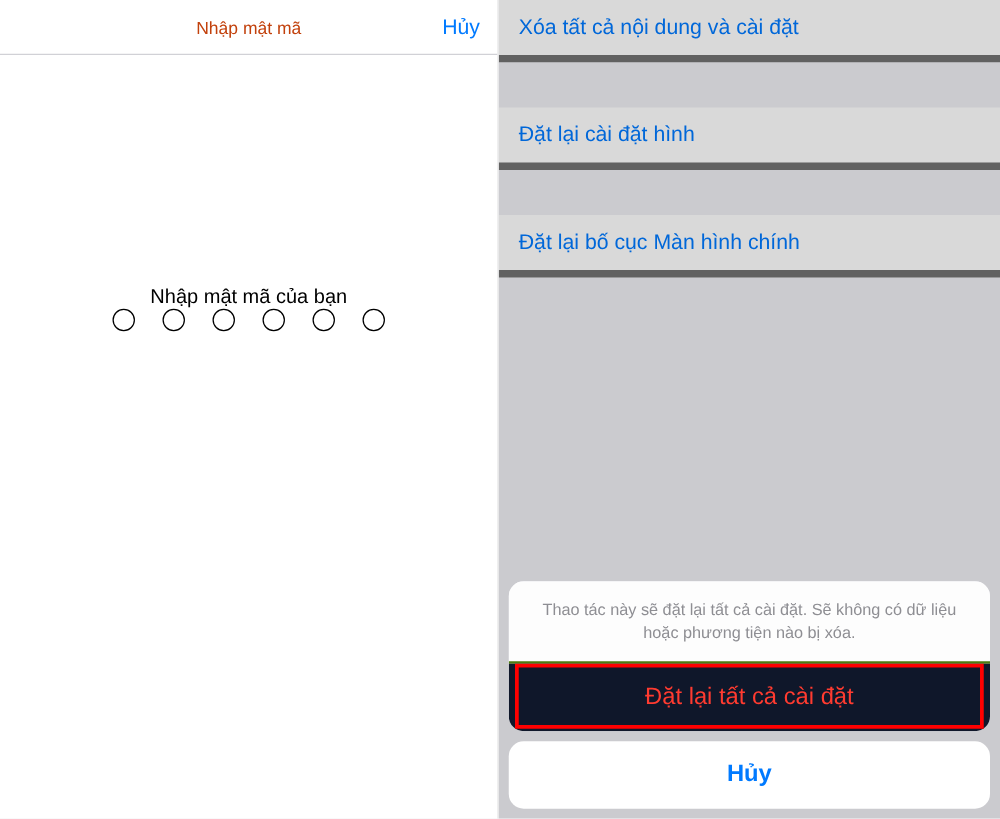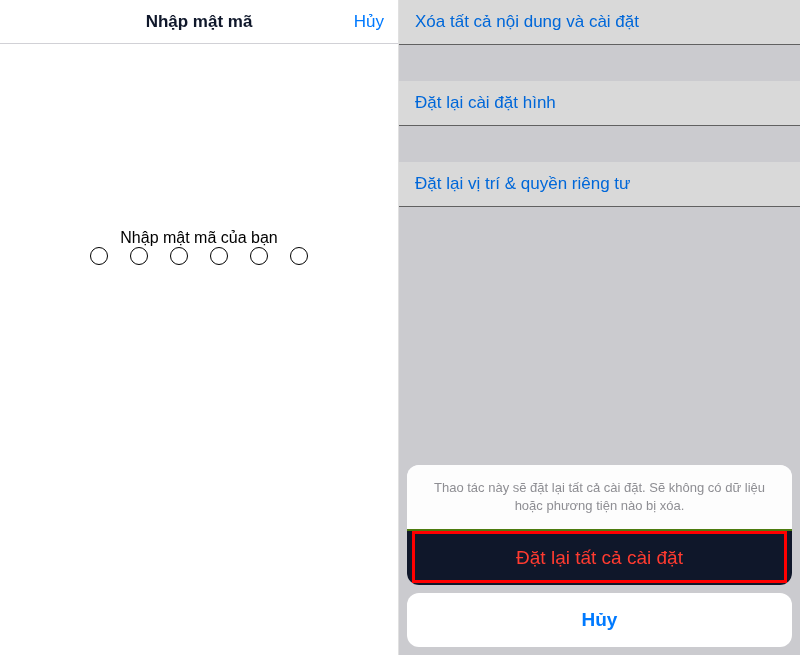--- a/index.html
+++ b/index.html
@@ -26,23 +26,23 @@
     }
     .nav-bar {
       height: 44px;
       display: flex;
       align-items: center;
       justify-content: center;
       position: relative;
       border-bottom: 1px solid #d1d1d6;
     }
     .nav-title {
-      font-size: 17px;
-      font-weight: 700;
-      color: #0f172a;
+      font-size: 14px;
+      font-weight: 400;
+      color: #c2410c;
     }
     .nav-right-button {
       position: absolute;
       right: 14px;
       font-size: 17px;
       color: #007aff;
       cursor: pointer;
     }
     .passcode-area {
       display: flex;
@@ -81,21 +81,21 @@
     }
     .settings-list {
       position: relative;
       z-index: 0;
     }
     .settings-item {
       background: #ffffff;
       padding: 12px 16px;
       font-size: 17px;
       color: #007aff;
-      border-bottom: 1px solid #737373;
+      border-bottom: 6px solid #737373;
     }
     .settings-gap {
       height: 36px;
       background: #efeff4;
     }
     
     .action-sheet {
       position: absolute;
       bottom: 8px;
       left: 8px;
@@ -162,21 +162,21 @@
     </div>
   </div>
 </div>
 
 <div class="screen right-screen">
   <div class="settings-list">
     <div class="settings-item">Xóa tất cả nội dung và cài đặt</div>
     <div class="settings-gap"></div>
     <div class="settings-item">Đặt lại cài đặt hình</div>
     <div class="settings-gap"></div>
-    <div class="settings-item">Đặt lại vị trí &amp; quyền riêng tư</div>
+    <div class="settings-item">Đặt lại bố cục Màn hình chính</div>
   </div>
 
   <div class="right-overlay"></div>
 
   <div class="action-sheet">
     <div class="sheet-group">
       <div class="sheet-message">Thao tác này sẽ đặt lại tất cả cài đặt. Sẽ không có dữ liệu hoặc phương tiện nào bị xóa.</div>
       <div class="sheet-action">Đặt lại tất cả cài đặt</div>
     </div>
     <div class="sheet-cancel">Hủy</div>

